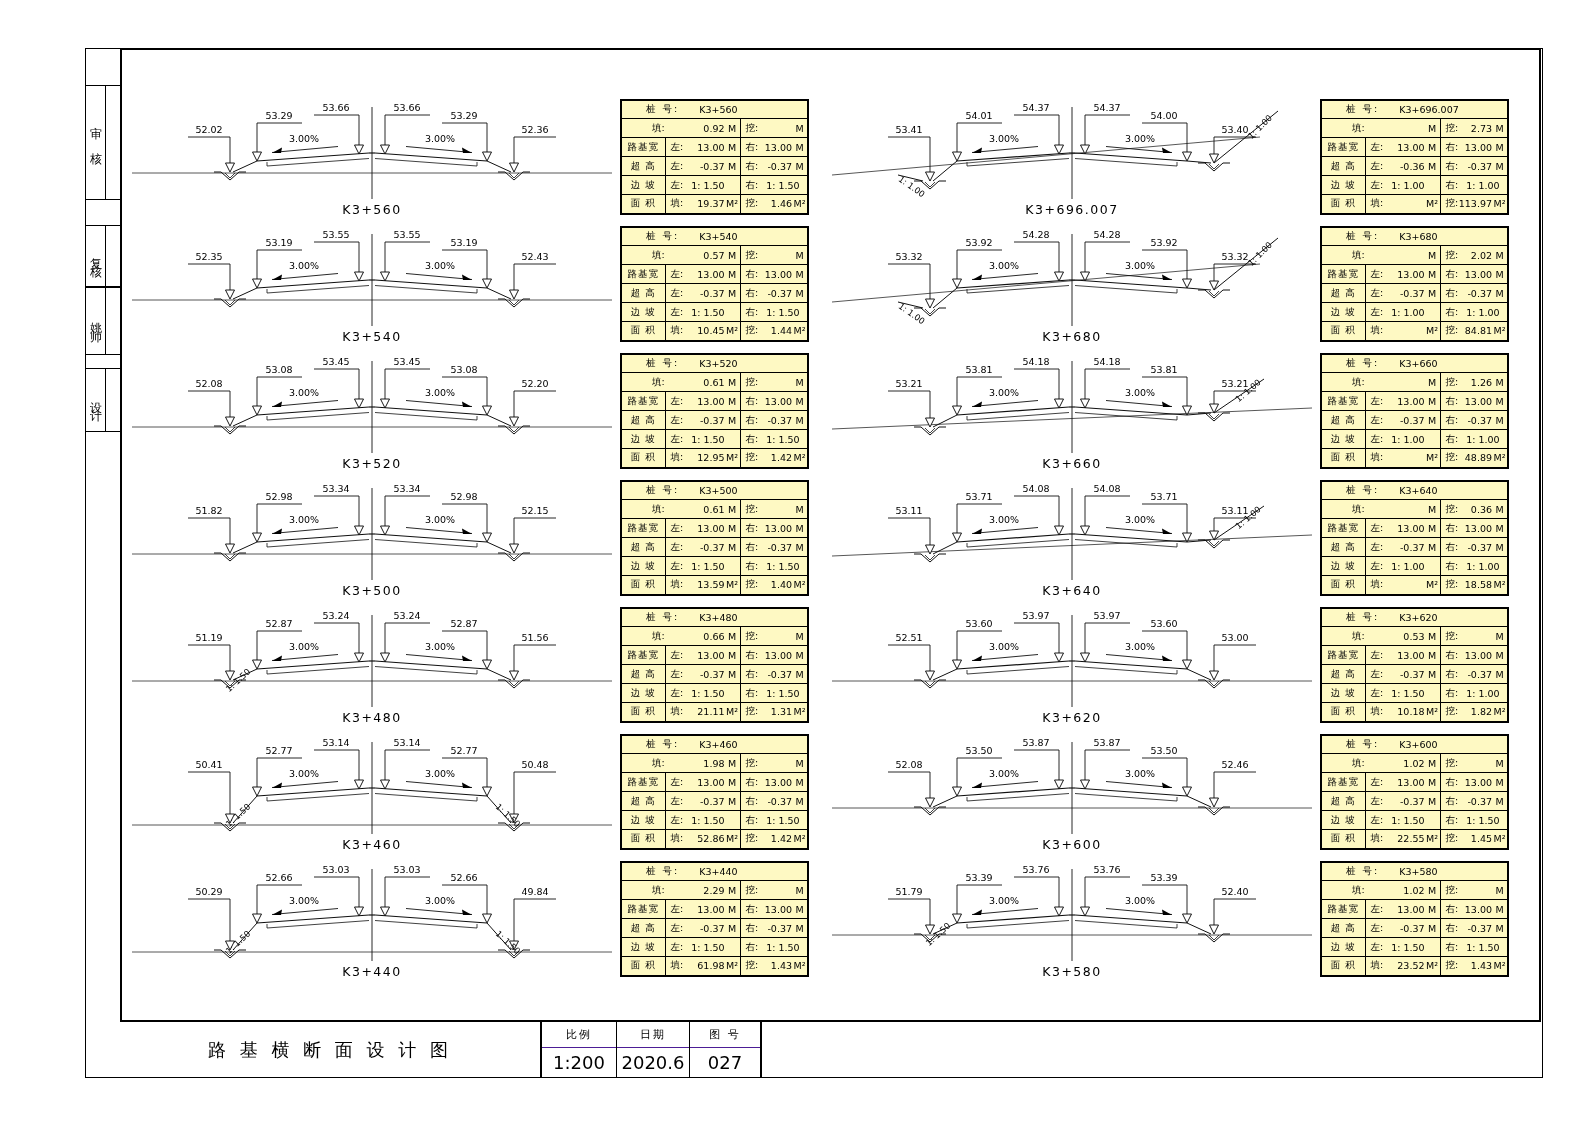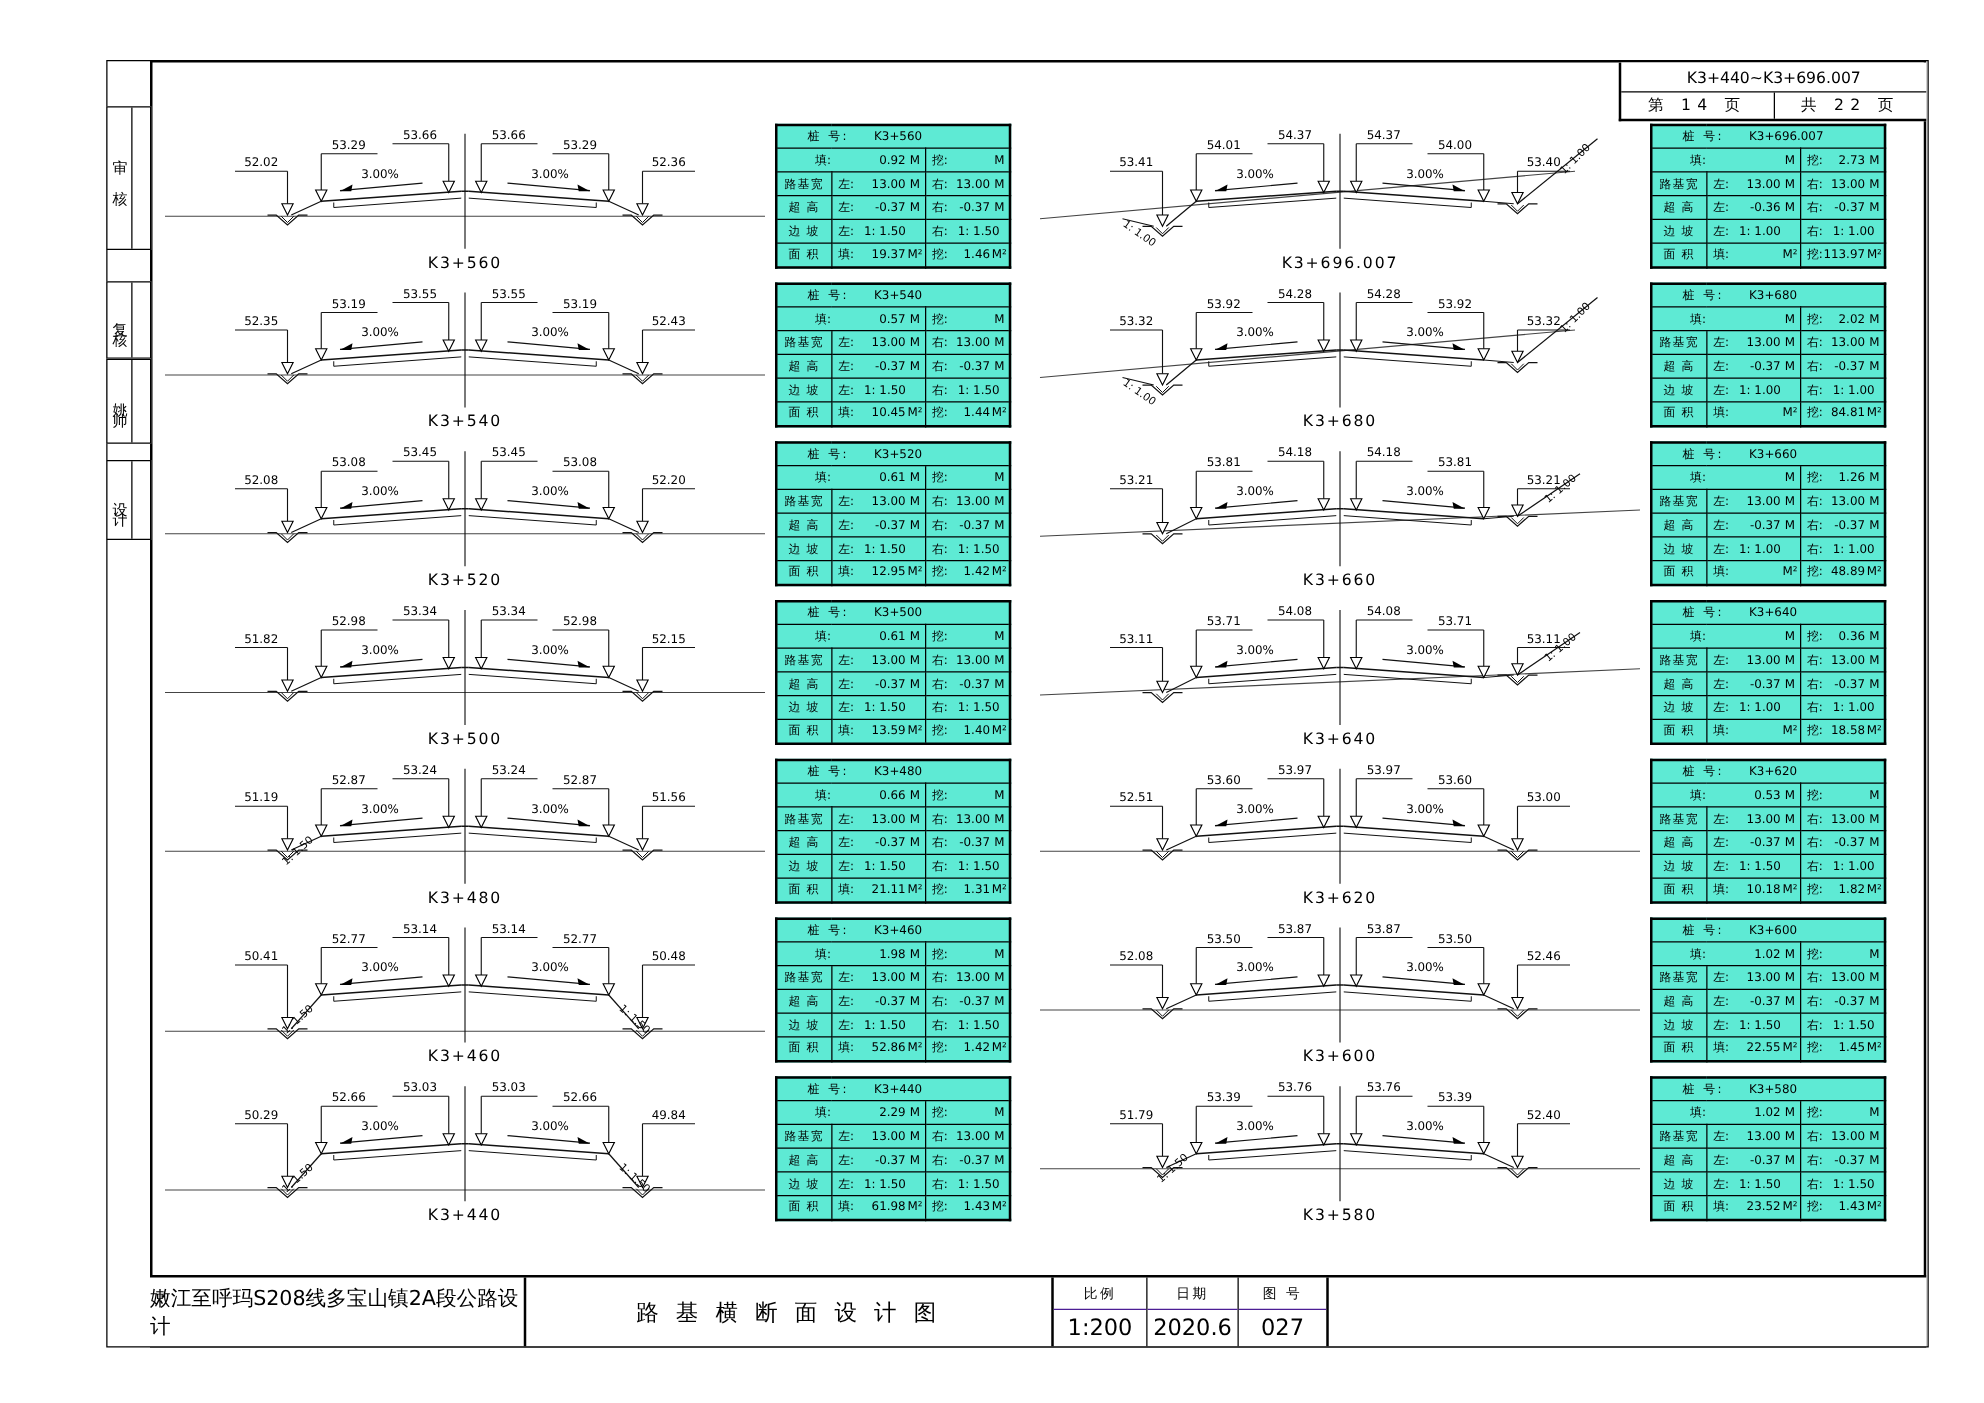--- a/index.html
+++ b/index.html
@@ -38,21 +38,21 @@
 .tb-mini .val{flex:1.2;display:flex;align-items:center;justify-content:center;font-size:18px}
 .tb-inst{flex:1;border-right:none;letter-spacing:2px}
 
 .group{position:absolute;width:694px}
 #groupL{left:126px;top:93px}
 #groupR{left:826px;top:93px}
 .srow{display:flex;align-items:center;height:127px}
 .sec-svg{width:492px;height:127px;flex:none}
 .tbl-wrap{flex:none;margin-left:2px}
 
-.stable{border-collapse:collapse;border:2px solid #000;table-layout:fixed;width:187px;font-size:9.5px;background:#5eead4}
+.stable{border-collapse:collapse;border:2px solid #000;table-layout:fixed;width:187px;font-size:9.5px;background:#fef9c3}
 .stable td{border:1px solid #000;height:19px;padding:0;overflow:hidden;white-space:nowrap}
 .stable .lab{text-align:center;letter-spacing:1px}
 .cell{display:flex;align-items:center;width:100%}
 .k{padding-left:5px}
 .k2{padding-left:30px}
 .v{flex:1;text-align:right}
 .u{width:15px;text-align:center}
 .vleft{text-align:left;padding-left:8px;flex:1}
 .c-station{display:flex;align-items:center}
 .c-station .sl{margin-left:24px;letter-spacing:2px}
@@ -77,27 +77,20 @@
     <div class="sig-row sig-h3">
       <div class="sig-label">姚帅</div>
       <div class="sig-blank"></div>
     </div>
     <div class="sig-row sig-h4 sig-gap2">
       <div class="sig-label">设计</div>
       <div class="sig-blank"></div>
     </div>
   </div>
 
-  <div class="hdr">
-    <div class="hdr-range">K3+440~K3+696.007</div>
-    <div class="hdr-pages">
-      <div class="hdr-cell">第 14 页</div>
-      <div class="hdr-cell">共 22 页</div>
-    </div>
-  </div>
 
   <div class="group" id="groupL">
       <div class="srow">
         <div class="sec-svg"><svg width="492" height="127" viewBox="0 0 492 127" xmlns="http://www.w3.org/2000/svg">
             <g stroke="#111" fill="none">
               <line x1="6" y1="80" x2="486" y2="80" stroke="#444" stroke-width="0.9"></line>
               <line x1="246" y1="14" x2="246" y2="106" stroke-width="0.9"></line>
               <path d="M243,60 L131,68" fill="none" stroke-width="1.2"></path>
               <path d="M249,60 L361,68" fill="none" stroke-width="1.2"></path>
               <line x1="243" y1="60" x2="249" y2="60" stroke-width="1.2"></line>
@@ -2251,21 +2244,20 @@
                   </div>
                 </td>
   </tr>
 </tbody>
           </table>
         </div>
       </div>
     </div>
 
   <div class="tblock">
-    <div class="tb tb-project">嫩江至呼玛S208线多宝山镇2A段公路设计</div>
     <div class="tb tb-title">路 基 横 断 面 设 计 图</div>
     <div class="tb-mini tb-scale">
       <div class="h">比例</div>
       <div class="val">1:200</div>
     </div>
     <div class="tb-mini tb-date">
       <div class="h">日期</div>
       <div class="val">2020.6</div>
     </div>
     <div class="tb-mini tb-num last">

